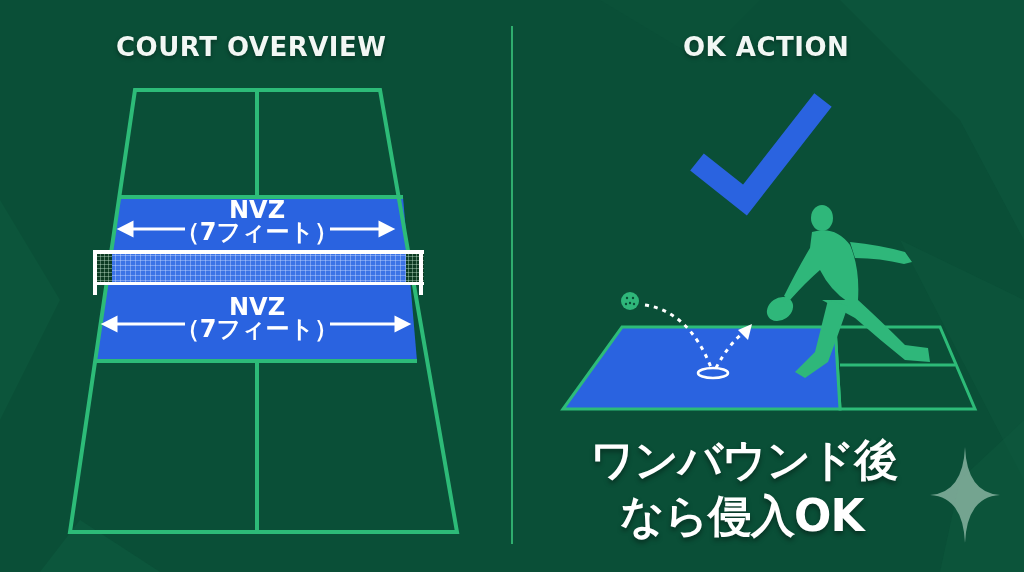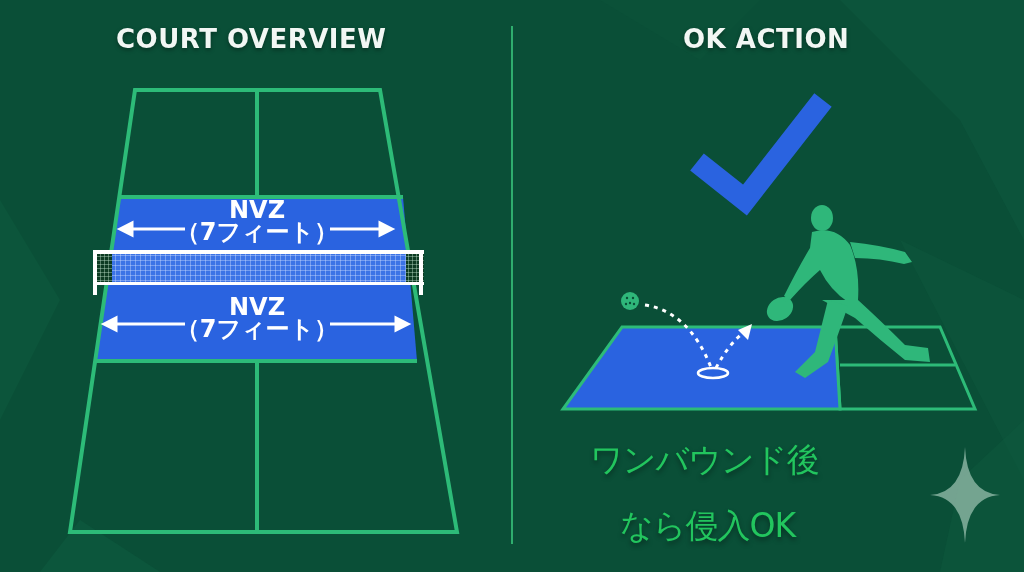--- a/index.html
+++ b/index.html
@@ -4,40 +4,40 @@
   <style>
     html, body { margin: 0; padding: 0; }
     body {
       width: 1024px; height: 572px; overflow: hidden;
       background: #0a4f37;
       font-family: "DejaVu Sans", "Liberation Sans", sans-serif;
       position: relative;
     }
     .bg-svg { position: absolute; left: 0; top: 0; }
     .title {
-      position: absolute; top: 24px;
+      position: absolute; top: 32px;
       color: #f2f7f4; font-weight: bold; font-size: 26px;
       letter-spacing: 0.5px;
       text-shadow: 0 2px 4px rgba(0,0,0,0.35);
       white-space: nowrap;
     }
     .title.left { left: 116px; }
     .title.right { left: 683px; text-align: center; }
     .divider {
       position: absolute; left: 511px; top: 26px; width: 2px; height: 518px;
       background: #2fae6e;
     }
     .nvz-label {
       position: absolute; color: #ffffff; font-weight: bold;
       text-align: center; line-height: 22px; font-size: 24px;
       width: 200px;
     }
     .big-caption {
       position: absolute; left: 590px; top: 432px;
-      color: #22c55e; font-weight: normal; font-size: 33px;
+      color: #ffffff; font-weight: bold; font-size: 44px;
       line-height: 56px; white-space: nowrap;
       text-shadow: 0 3px 5px rgba(0,0,0,0.4);
       letter-spacing: -1px;
     }
     .big-caption div { display: block; }
   </style>
 </head>
 <body>
 
 <svg class="bg-svg" width="1024" height="572" viewBox="0 0 1024 572">
@@ -139,14 +139,14 @@
   <div>NVZ</div>
   <div>（7フィート）</div>
 </div>
 <div class="nvz-label" style="left:157px; top:296px;">
   <div>NVZ</div>
   <div>（7フィート）</div>
 </div>
 
 <div class="big-caption">
   <div>ワンバウンド後</div>
-  <div style="padding-left:30px;margin-top:10px;">なら侵入OK</div>
+  <div style="padding-left:30px;">なら侵入OK</div>
 </div>
 
 </body></html>

